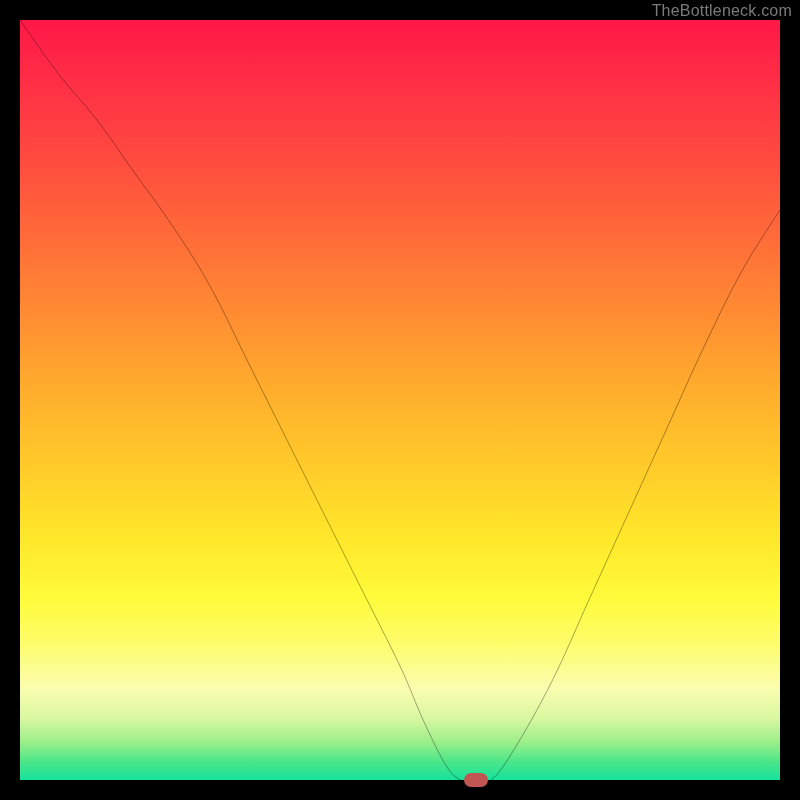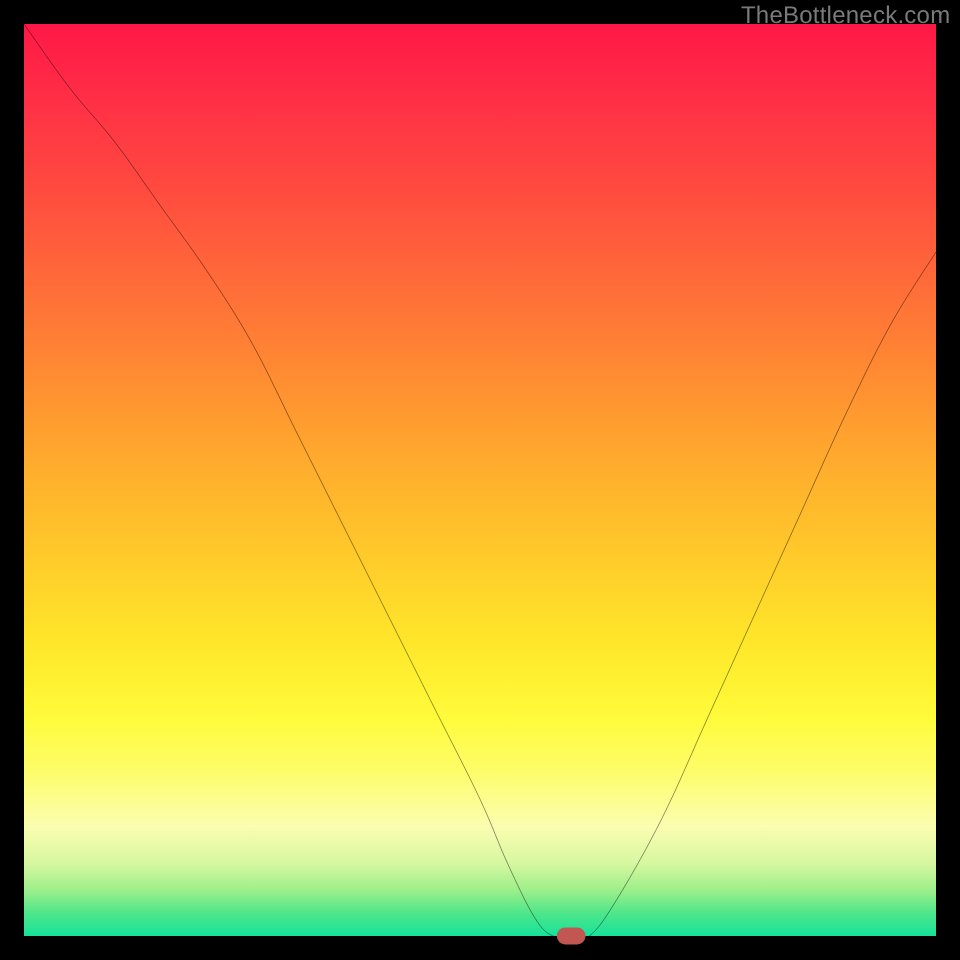--- a/index.html
+++ b/index.html
@@ -62,21 +62,21 @@
     height: 14px;
     border-radius: 7px;
     background: #c15653;
     transform: translate(-50%, -50%);
   }
   .watermark {
     position: absolute;
     top: 2px;
     right: 8px;
     color: #7a7a7a;
-    font-size: 20px;
+    font-size: 16px;
     letter-spacing: 0.2px;
     user-select: none;
   }
 </style>
 </head>
 <body>
 
 <div class="stage">
 
   <div class="watermark">TheBottleneck.com</div>

